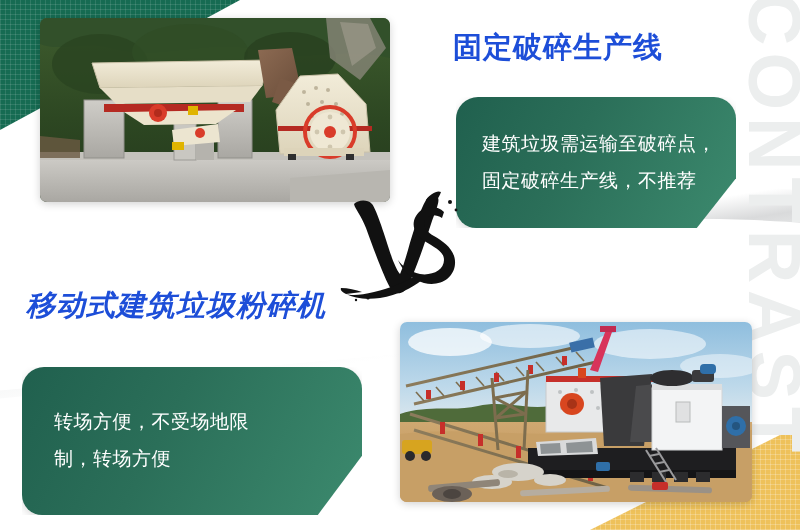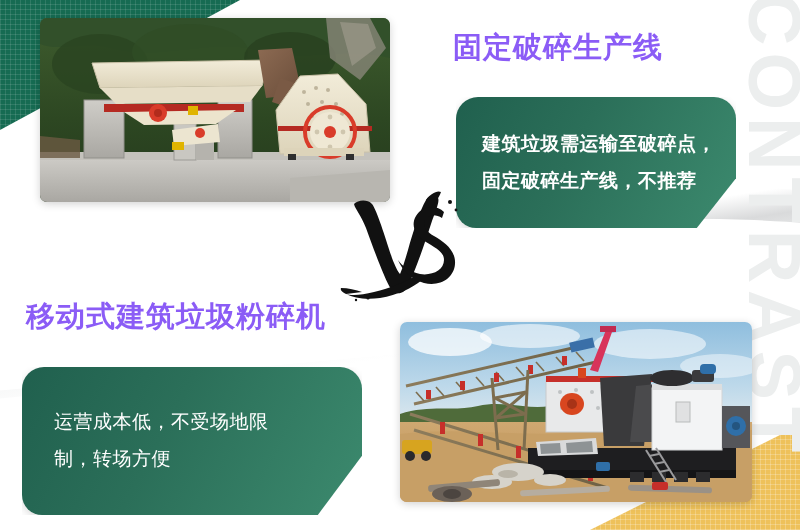--- a/index.html
+++ b/index.html
@@ -66,39 +66,38 @@
     position:absolute;border-radius:7px;overflow:hidden;
     box-shadow:0 2px 8px rgba(0,0,0,.18);
   }
   #photo-top{left:40px;top:18px;width:350px;height:184px;}
   #photo-bottom{left:400px;top:322px;width:352px;height:180px;}
 
   
   .title{
     position:absolute;
     font-size:29px;font-weight:bold;
-    color:#8b5cf6;
+    color:#1d4ed8;
     letter-spacing:1px;
     white-space:nowrap;
   }
   #title-top{left:453px;top:28px;}
-  #title-bottom{left:26px;top:297px;}
+  #title-bottom{left:26px;top:286px;font-style:italic;}
 
   
   .callout{
     position:absolute;
     background:linear-gradient(118deg,#20604e 0%,#2b6f59 42%,#3c8a6e 100%);
     color:#ffffff;
     box-shadow:0 3px 9px rgba(0,0,0,.14);
   }
   #callout-top{
     left:456px;top:97px;width:280px;height:131px;
     border-radius:22px 22px 0 20px;
     clip-path:polygon(0 0, 100% 0, 100% 62%, 86% 100%, 0 100%);
-    font-weight:bold;
   }
   #callout-bottom{
     left:22px;top:367px;width:340px;height:148px;
     border-radius:22px 22px 0 20px;
     clip-path:polygon(0 0, 100% 0, 100% 60%, 87% 100%, 0 100%);
   }
   .callout p{
     margin:0;
     font-size:19px;
     line-height:1.95;
@@ -247,21 +246,21 @@
         <circle cx="28" cy="110" r="1.6"></circle>
         <circle cx="16" cy="112" r="1.2"></circle>
       </g>
     </svg>
   </div>
 
   <div class="title" id="title-bottom">移动式建筑垃圾粉碎机</div>
 
   <div class="callout" id="callout-bottom">
     <div class="ctext">
-      <p>运营成本低，不受场地限</p>
+      <p>转场方便，不受场地限</p>
       <p>制，转场方便</p>
     </div>
   </div>
 
   <div class="photo" id="photo-bottom">
     <svg class="scene" viewBox="0 0 352 180" preserveAspectRatio="none">
       <defs>
         <linearGradient id="skyG" x1="0" y1="0" x2="0" y2="1">
           <stop offset="0%" stop-color="#8fbede"></stop>
             <stop offset="60%" stop-color="#bcd8ea"></stop>

